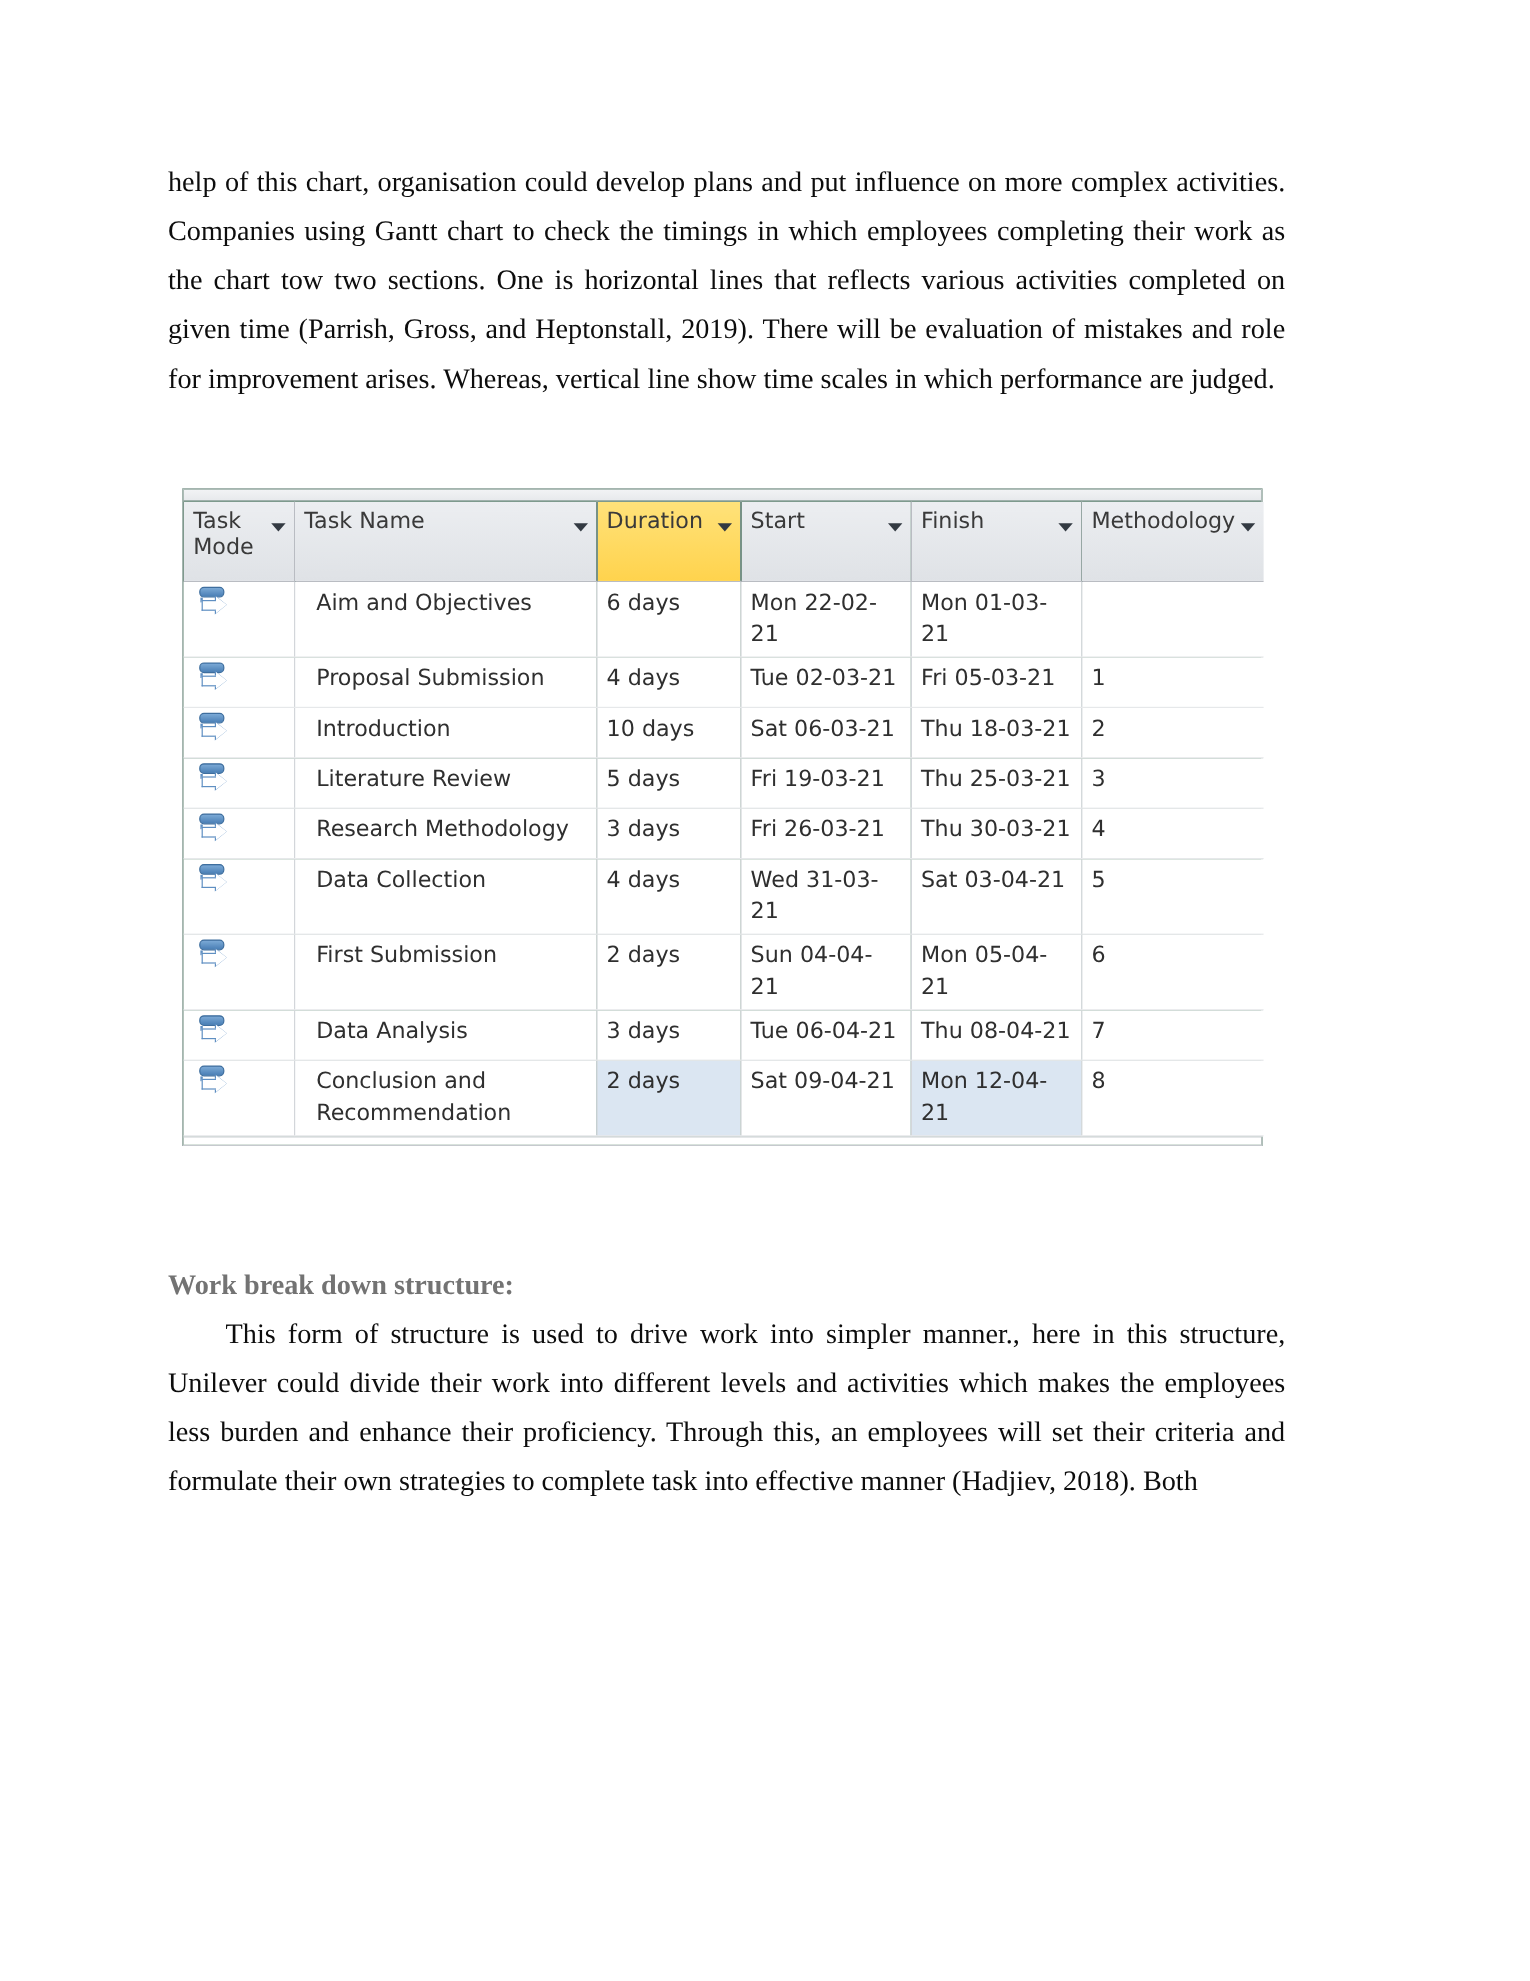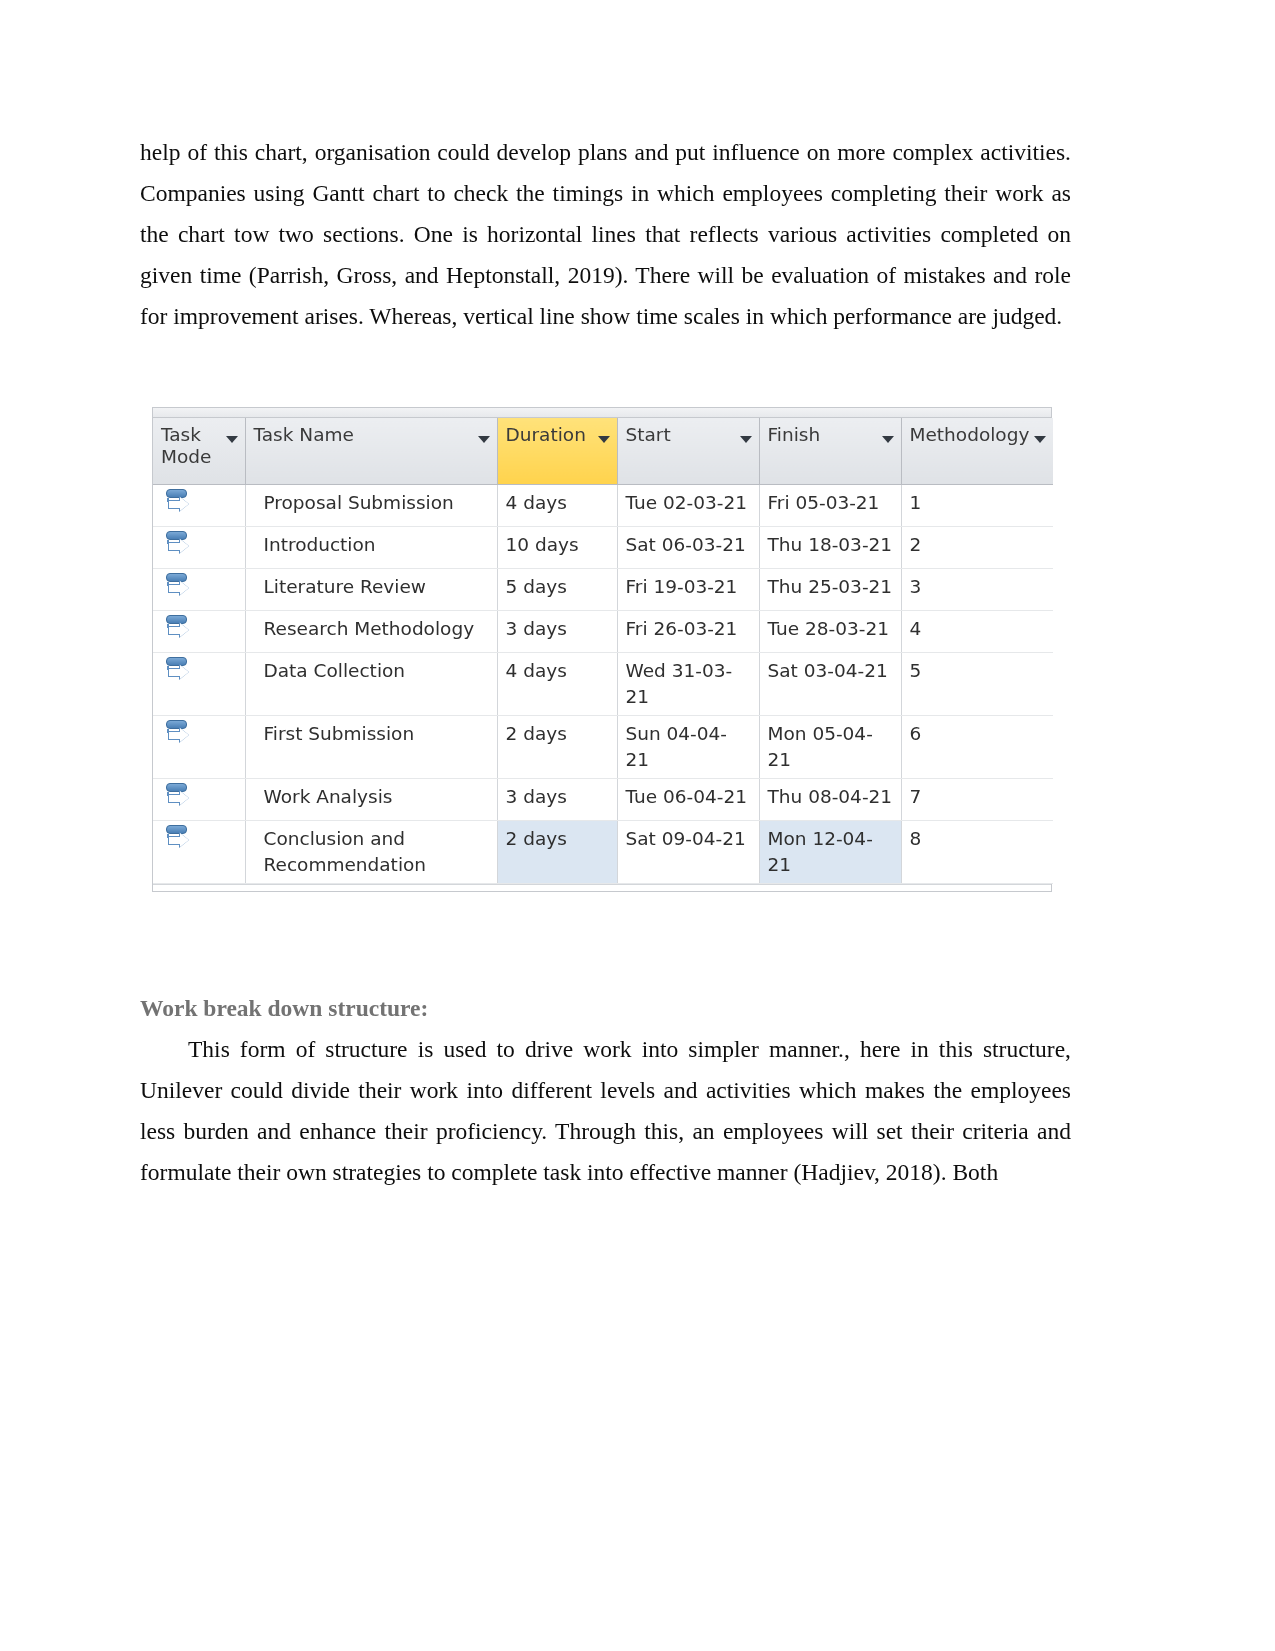--- a/index.html
+++ b/index.html
@@ -249,20 +249,28 @@
             </th>
             <th style="border-right:none;">
               <span class="th-label">Methodology</span>
               <span class="filter-arrow"></span>
             </th>
           </tr>
         </thead>
         <tbody id="task-table-body">
             <tr>
               <td class="cell-mode"><span class="taskmode-icon"><span class="bar"></span><span class="stem"></span><span class="arrow-head-outline"></span><span class="arrow-body"></span><span class="arrow-head"></span></span></td>
+              <td class="cell-name">Aim and Objectives</td>
+              <td class="cell-dur">6 days</td>
+              <td class="cell-start">Mon 22-02-21</td>
+              <td class="cell-finish">Mon 01-03-21</td>
+              <td class="cell-pred" style="border-right: none;"></td>
+            </tr>
+            <tr>
+              <td class="cell-mode"><span class="taskmode-icon"><span class="bar"></span><span class="stem"></span><span class="arrow-head-outline"></span><span class="arrow-body"></span><span class="arrow-head"></span></span></td>
               <td class="cell-name">Proposal Submission</td>
               <td class="cell-dur">4 days</td>
               <td class="cell-start">Tue 02-03-21</td>
               <td class="cell-finish">Fri 05-03-21</td>
               <td class="cell-pred" style="border-right: none;">1</td>
             </tr>
             <tr>
               <td class="cell-mode"><span class="taskmode-icon"><span class="bar"></span><span class="stem"></span><span class="arrow-head-outline"></span><span class="arrow-body"></span><span class="arrow-head"></span></span></td>
               <td class="cell-name">Introduction</td>
               <td class="cell-dur">10 days</td>
@@ -276,42 +284,42 @@
               <td class="cell-dur">5 days</td>
               <td class="cell-start">Fri 19-03-21</td>
               <td class="cell-finish">Thu 25-03-21</td>
               <td class="cell-pred" style="border-right: none;">3</td>
             </tr>
             <tr>
               <td class="cell-mode"><span class="taskmode-icon"><span class="bar"></span><span class="stem"></span><span class="arrow-head-outline"></span><span class="arrow-body"></span><span class="arrow-head"></span></span></td>
               <td class="cell-name">Research Methodology</td>
               <td class="cell-dur">3 days</td>
               <td class="cell-start">Fri 26-03-21</td>
-              <td class="cell-finish">Tue 28-03-21</td>
+              <td class="cell-finish">Thu 30-03-21</td>
               <td class="cell-pred" style="border-right: none;">4</td>
             </tr>
             <tr>
               <td class="cell-mode"><span class="taskmode-icon"><span class="bar"></span><span class="stem"></span><span class="arrow-head-outline"></span><span class="arrow-body"></span><span class="arrow-head"></span></span></td>
               <td class="cell-name">Data Collection</td>
               <td class="cell-dur">4 days</td>
               <td class="cell-start">Wed 31-03-21</td>
               <td class="cell-finish">Sat 03-04-21</td>
               <td class="cell-pred" style="border-right: none;">5</td>
             </tr>
             <tr>
               <td class="cell-mode"><span class="taskmode-icon"><span class="bar"></span><span class="stem"></span><span class="arrow-head-outline"></span><span class="arrow-body"></span><span class="arrow-head"></span></span></td>
               <td class="cell-name">First Submission</td>
               <td class="cell-dur">2 days</td>
               <td class="cell-start">Sun 04-04-21</td>
               <td class="cell-finish">Mon 05-04-21</td>
               <td class="cell-pred" style="border-right: none;">6</td>
             </tr>
             <tr>
               <td class="cell-mode"><span class="taskmode-icon"><span class="bar"></span><span class="stem"></span><span class="arrow-head-outline"></span><span class="arrow-body"></span><span class="arrow-head"></span></span></td>
-              <td class="cell-name">Work Analysis</td>
+              <td class="cell-name">Data Analysis</td>
               <td class="cell-dur">3 days</td>
               <td class="cell-start">Tue 06-04-21</td>
               <td class="cell-finish">Thu 08-04-21</td>
               <td class="cell-pred" style="border-right: none;">7</td>
             </tr>
             <tr class="selected">
               <td class="cell-mode"><span class="taskmode-icon"><span class="bar"></span><span class="stem"></span><span class="arrow-head-outline"></span><span class="arrow-body"></span><span class="arrow-head"></span></span></td>
               <td class="cell-name">Conclusion and Recommendation</td>
               <td class="cell-dur">2 days</td>
               <td class="cell-start">Sat 09-04-21</td>

